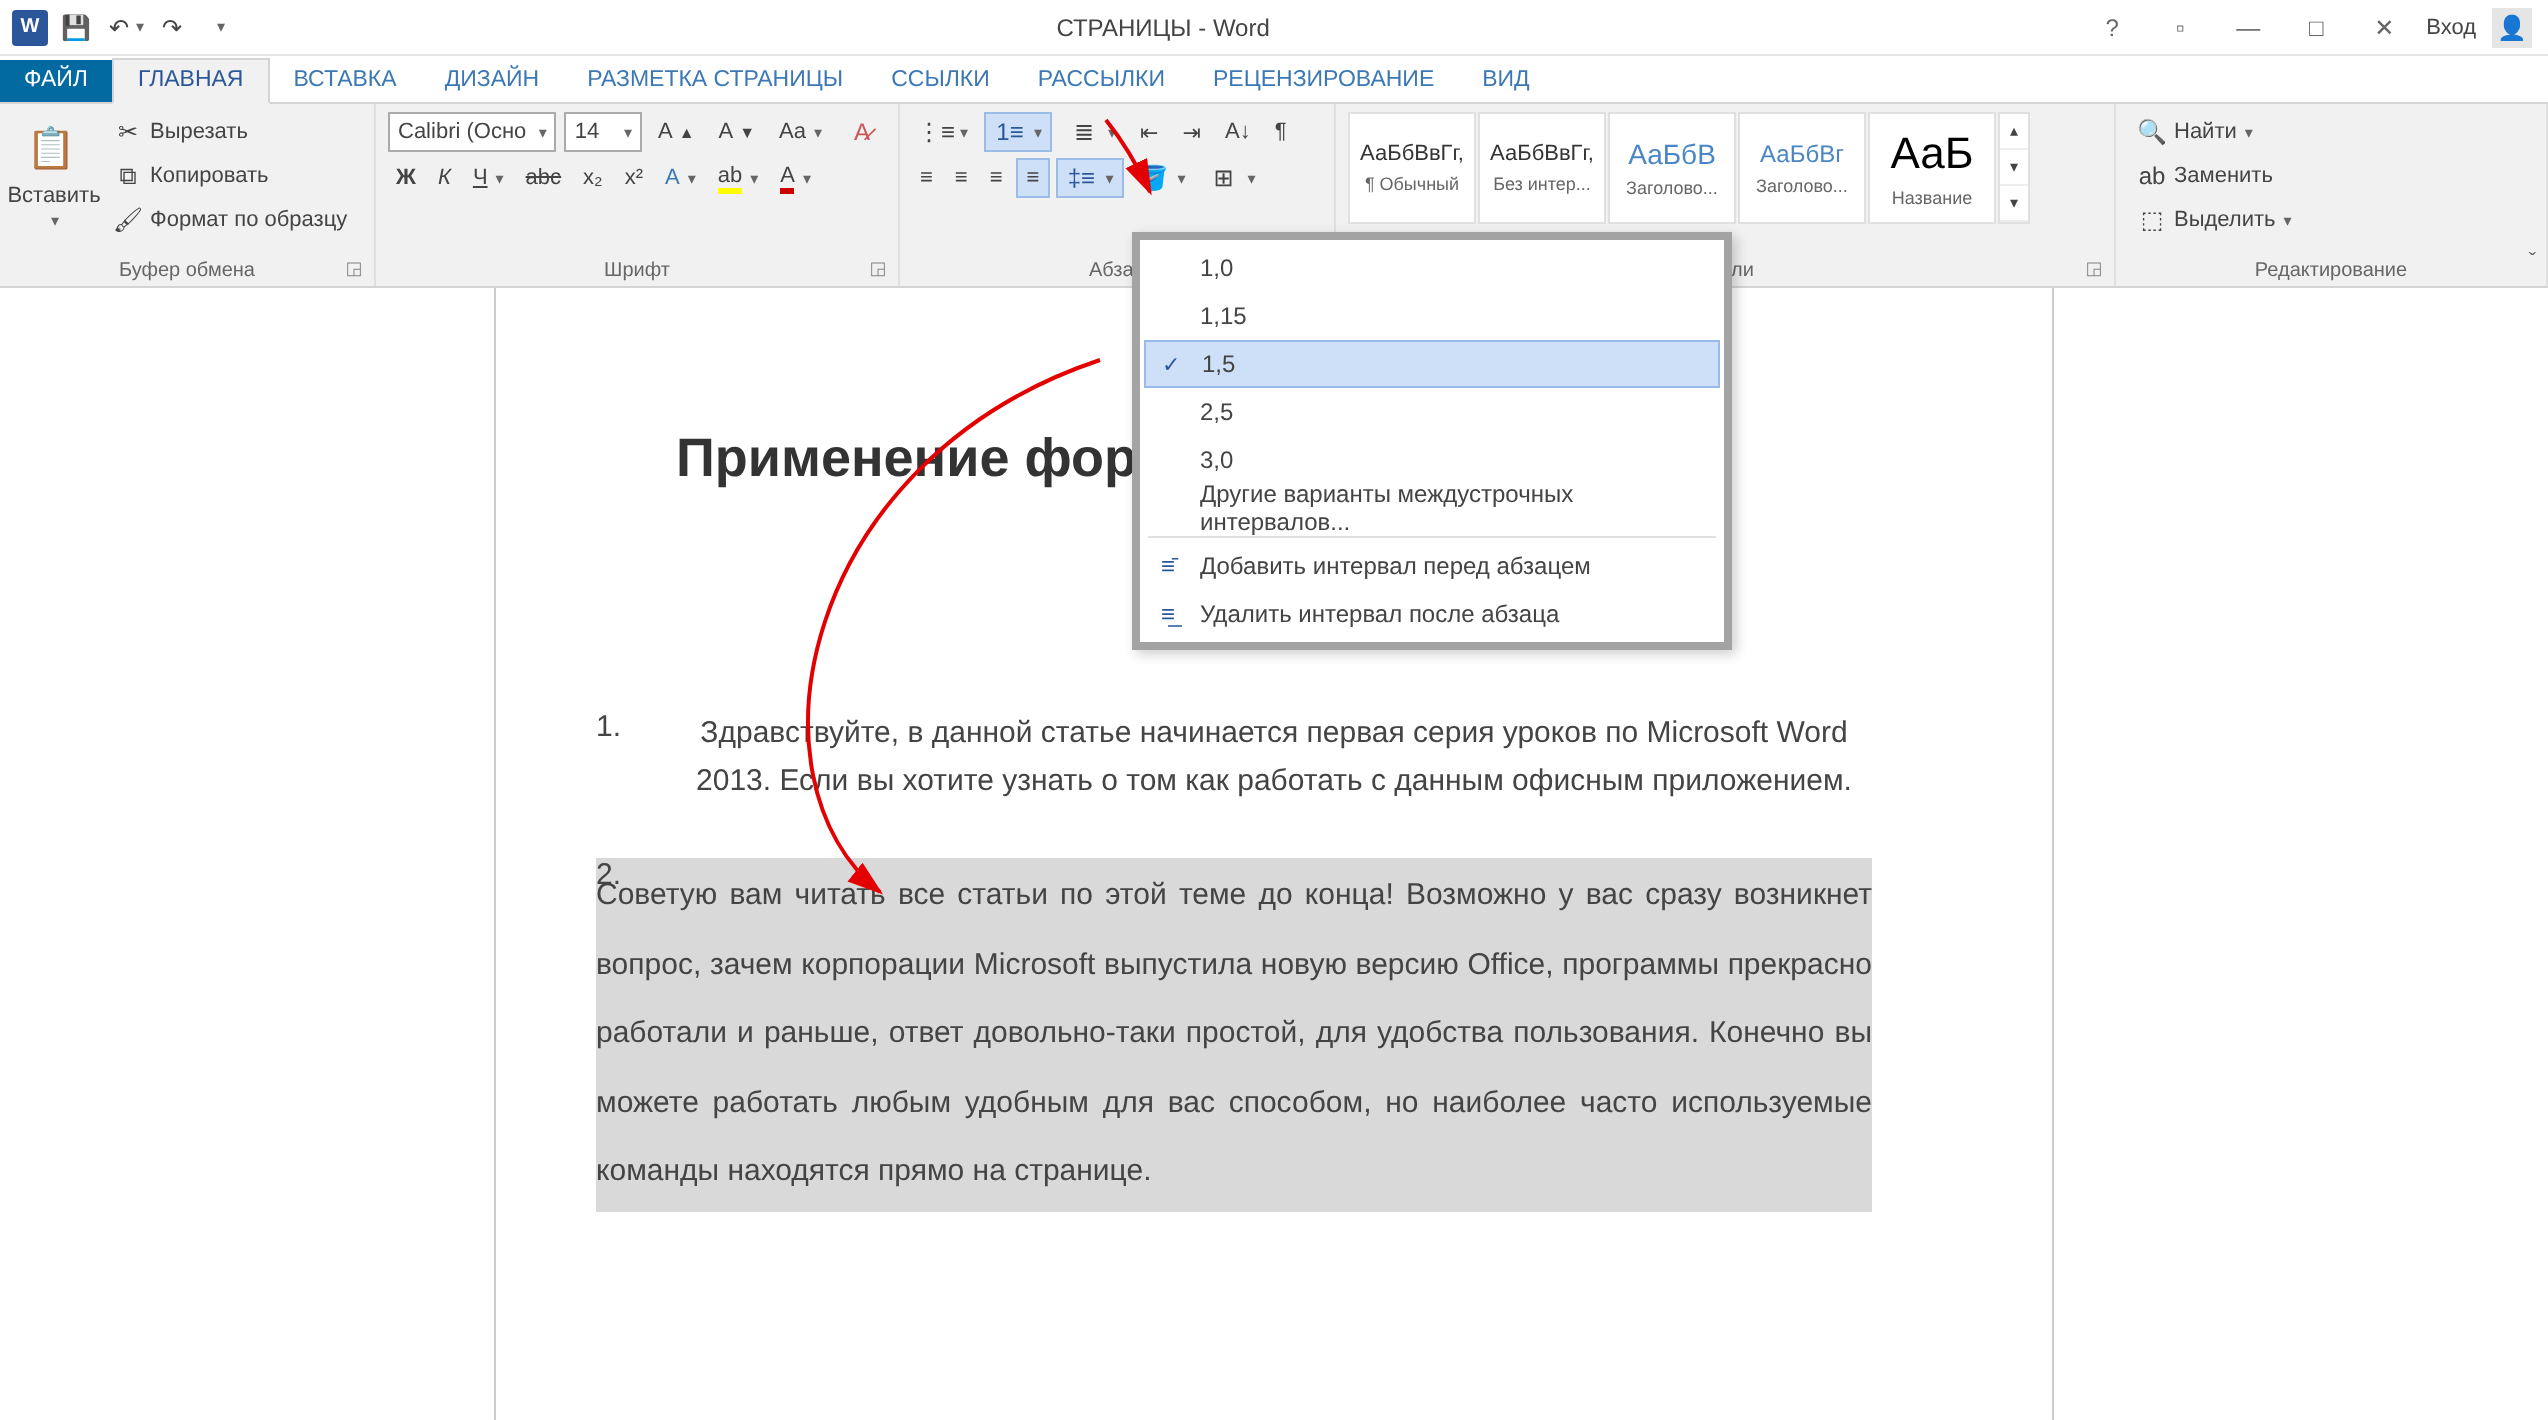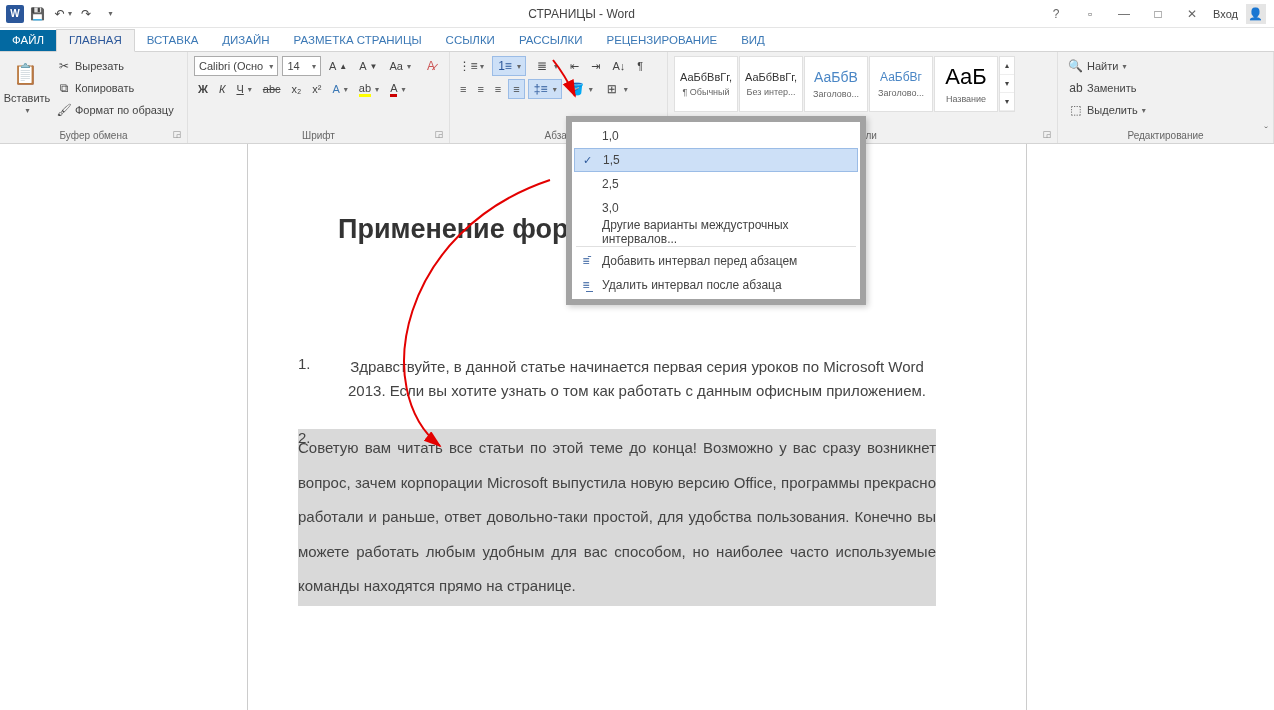--- a/index.html
+++ b/index.html
@@ -51,21 +51,21 @@
 .docarea { position: absolute; top: 144px; left: 0; right: 0; bottom: 0; background: #fff; display: flex; justify-content: center; overflow: hidden; }
 .page { width: 780px; background: #fff; padding: 70px 90px 0 90px; position: relative; border-left: 1px solid #ccc; border-right: 1px solid #ccc;}
 .doc-title { font-size: 27px; font-weight: 600; color: #333; }
 .ol { margin-top: 110px; counter-reset: li; }
 .ol li { list-style: none; position: relative; margin-bottom: 20px; }
 .ol li::before { counter-increment: li; content: counter(li) "."; position: absolute; left: -40px; top: 0; font-size: 15px; }
 .p1 { font-size: 15px; line-height: 1.6; text-align: center; }
 .p2 { font-size: 15px; line-height: 2.3; text-align: justify; background: #d9d9d9; padding: 2px 0; margin-left: -40px; margin-top: 26px; }
 
 
-.spacing-menu { position: absolute; left: 566px; top: 116px; width: 300px; background: #fff; border: 6px solid #a3a3a3; box-shadow: 2px 2px 6px rgba(0,0,0,0.2); z-index: 100; padding: 2px 0; }
+.spacing-menu { position: absolute; left: 566px; top: 116px; width: 300px; background: #fff; border: 4px solid #a3a3a3; box-shadow: 2px 2px 6px rgba(0,0,0,0.2); z-index: 100; padding: 2px 0; }
 .menu-item { height: 24px; padding: 0 12px 0 30px; display: flex; align-items: center; font-size: 12px; color: #444; cursor: pointer; position: relative; }
 .menu-item.checked { background: #cde0f7; border: 1px solid #9bbce6; margin: 0 2px; padding-left: 28px; }
 .menu-item.checked::before { content: "✓"; position: absolute; left: 8px; color: #2b579a; font-size: 11px; }
 .menu-sep { height: 1px; background: #e0e0e0; margin: 2px 4px; }
 .menu-item .mico { position: absolute; left: 6px; width: 16px; text-align: center; color: #2b579a; }
 
 
 .arrow-svg { position: absolute; top: 0; left: 0; pointer-events: none; z-index: 200; }
 </style>
 </head>
@@ -283,20 +283,21 @@
         </div>
     </div>
     <div class="group-label">Редактирование</div>
   </div>
 </div>
 
 <div class="collapse-ribbon">ˇ</div>
 
 <div class="spacing-menu">
   <div class="menu-item">1,0</div>
+  <div class="menu-item">1,15</div>
   <div class="menu-item checked">1,5</div>
   <div class="menu-item">2,5</div>
   <div class="menu-item">3,0</div>
   <div class="menu-item">Другие варианты междустрочных интервалов...</div>
   <div class="menu-sep"></div>
   <div class="menu-item">
       <span class="mico">≡̄</span>
       <span>Добавить интервал перед абзацем</span>
     </div>
   <div class="menu-item">

